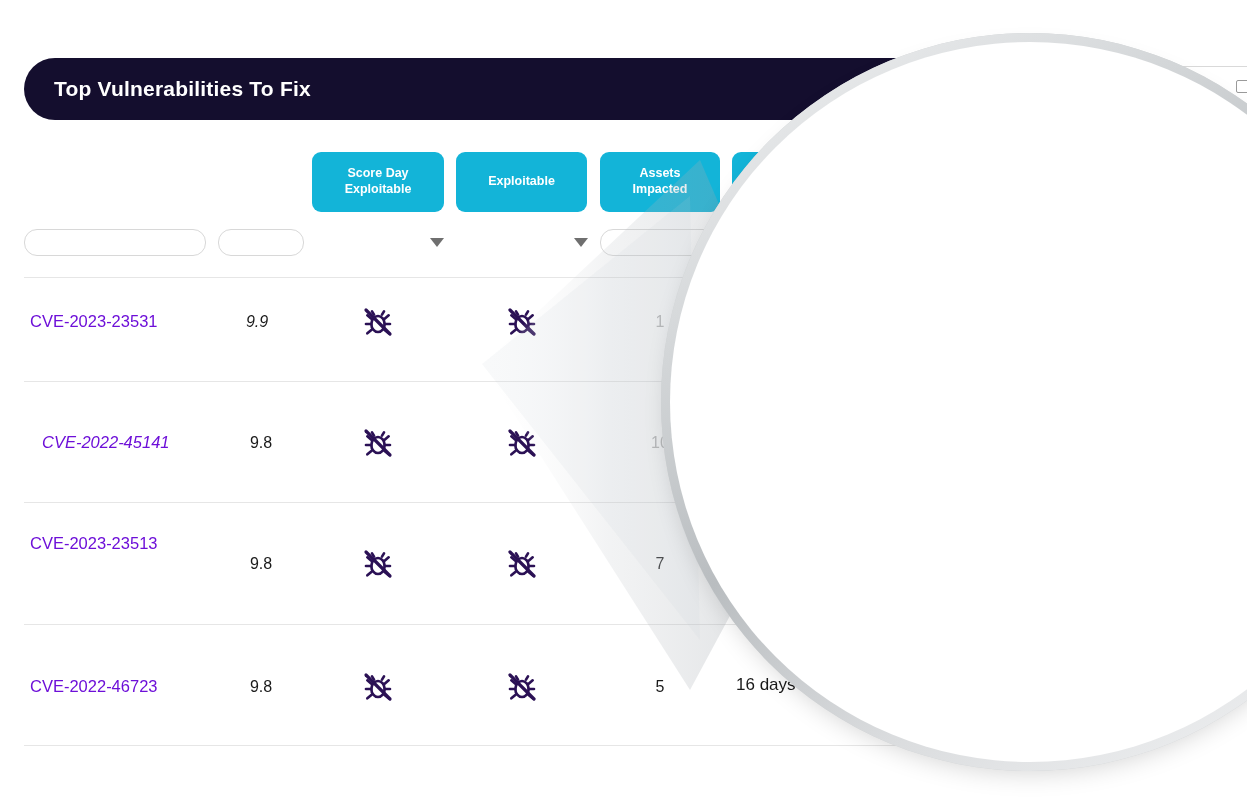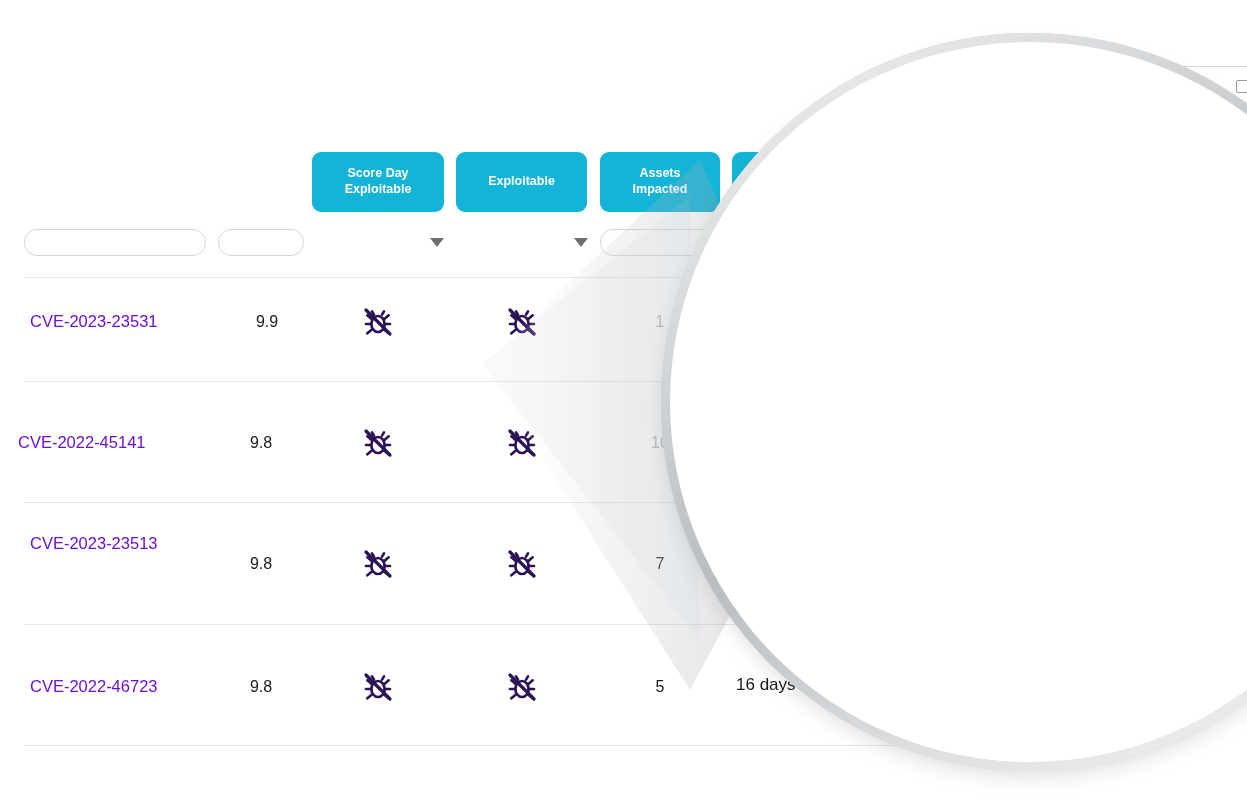--- a/index.html
+++ b/index.html
@@ -115,20 +115,23 @@
     position:absolute; left:736px; top:675px; font-size:17px; color:#1a1a1a;
   }
 </style>
 </head>
 <body>
 
 <div id="stage">
 
   <div class="board" id="board">
 
+    <div class="title-pill">
+      <div class="t">Top Vulnerabilities To Fix</div>
+    </div>
 
     <div class="daterange-label">Date Range</div>
     <div class="daterange-line"></div>
     <div class="sev-box" style="left:1158px;"></div>
     <div class="sev-label" style="left:1176px;">High</div>
     <div class="sev-box" style="left:1236px;"></div>
     <div class="filter-underline"></div>
 
     <div class="chip" style="left:312px; width:132px;">
       <span>
@@ -152,38 +155,38 @@
     <div class="finput" style="left:600px; width:120px;"></div>
     <div class="finput" style="left:732px; width:120px;"></div>
 
     <div class="rowline" style="top:277px;"></div>
     <div class="rowline" style="top:381px;"></div>
     <div class="rowline" style="top:502px;"></div>
     <div class="rowline" style="top:624px;"></div>
     <div class="rowline" style="top:745px;"></div>
 
     <div class="cell cve" style="left:30px; top:312px;">CVE-2023-23531</div>
-    <div class="cell num" style="left:224px; top:313px; width:86px;">9.9</div>
+    <div class="cell num" style="left:214px; top:313px; width:86px;font-style:italic;">9.9</div>
     <svg class="bug" style="left:362px; top:306px;" viewBox="0 0 24 24">
         <g fill="none" stroke="#2b1155" stroke-width="2" stroke-linecap="round">
           <ellipse cx="12" cy="13.5" rx="5" ry="6"></ellipse>
           <path d="M7 13.5H3M21 13.5h-4M7 9.5L4 7M17 9.5l3-2.5M7 18l-3 2.5M17 18l3 2.5M9 6.5 7.5 4M15 6.5 16.5 4"></path>
           <path d="M3 3l18 18" stroke-width="2.4"></path>
         </g>
       </svg>
     <svg class="bug" style="left:506px; top:306px;" viewBox="0 0 24 24">
         <g fill="none" stroke="#2b1155" stroke-width="2" stroke-linecap="round">
           <ellipse cx="12" cy="13.5" rx="5" ry="6"></ellipse>
           <path d="M7 13.5H3M21 13.5h-4M7 9.5L4 7M17 9.5l3-2.5M7 18l-3 2.5M17 18l3 2.5M9 6.5 7.5 4M15 6.5 16.5 4"></path>
           <path d="M3 3l18 18" stroke-width="2.4"></path>
         </g>
       </svg>
     <div class="cell num" style="left:600px; top:313px; width:120px; color:#b5b5b5;">1</div>
 
-    <div class="cell cve" style="left:18px; top:433px;">CVE-2022-45141</div>
+    <div class="cell cve" style="left:42px; top:433px;font-style:italic;">CVE-2022-45141</div>
     <div class="cell num" style="left:218px; top:434px; width:86px;">9.8</div>
     <svg class="bug" style="left:362px; top:427px;" viewBox="0 0 24 24">
         <g fill="none" stroke="#2b1155" stroke-width="2" stroke-linecap="round">
           <ellipse cx="12" cy="13.5" rx="5" ry="6"></ellipse>
           <path d="M7 13.5H3M21 13.5h-4M7 9.5L4 7M17 9.5l3-2.5M7 18l-3 2.5M17 18l3 2.5M9 6.5 7.5 4M15 6.5 16.5 4"></path>
           <path d="M3 3l18 18" stroke-width="2.4"></path>
         </g>
       </svg>
     <svg class="bug" style="left:506px; top:427px;" viewBox="0 0 24 24">
         <g fill="none" stroke="#2b1155" stroke-width="2" stroke-linecap="round">

